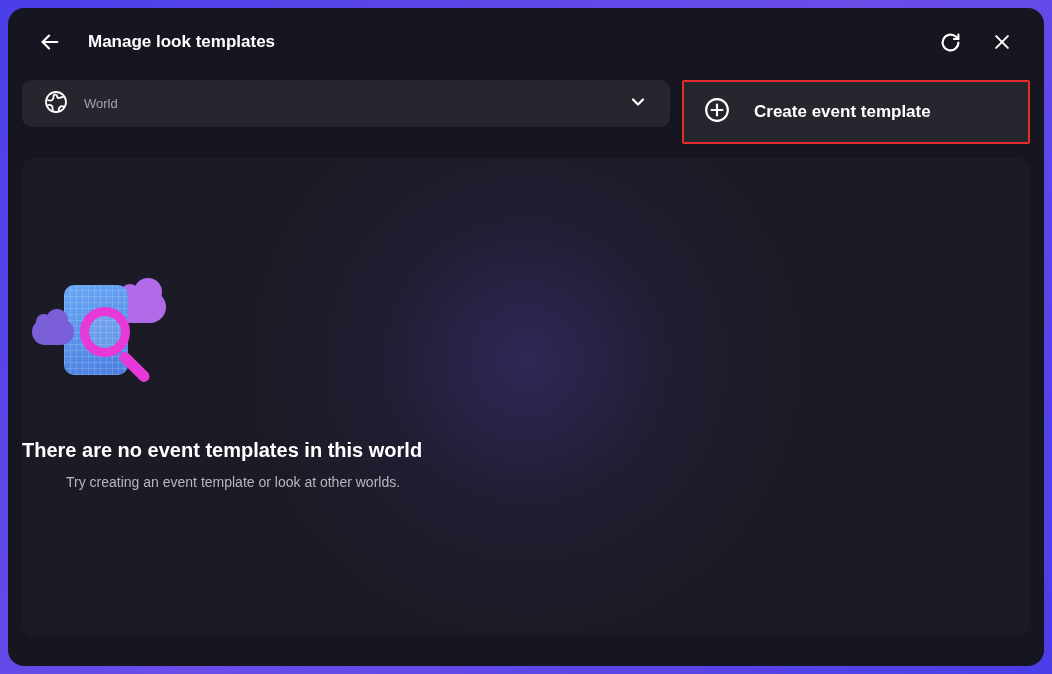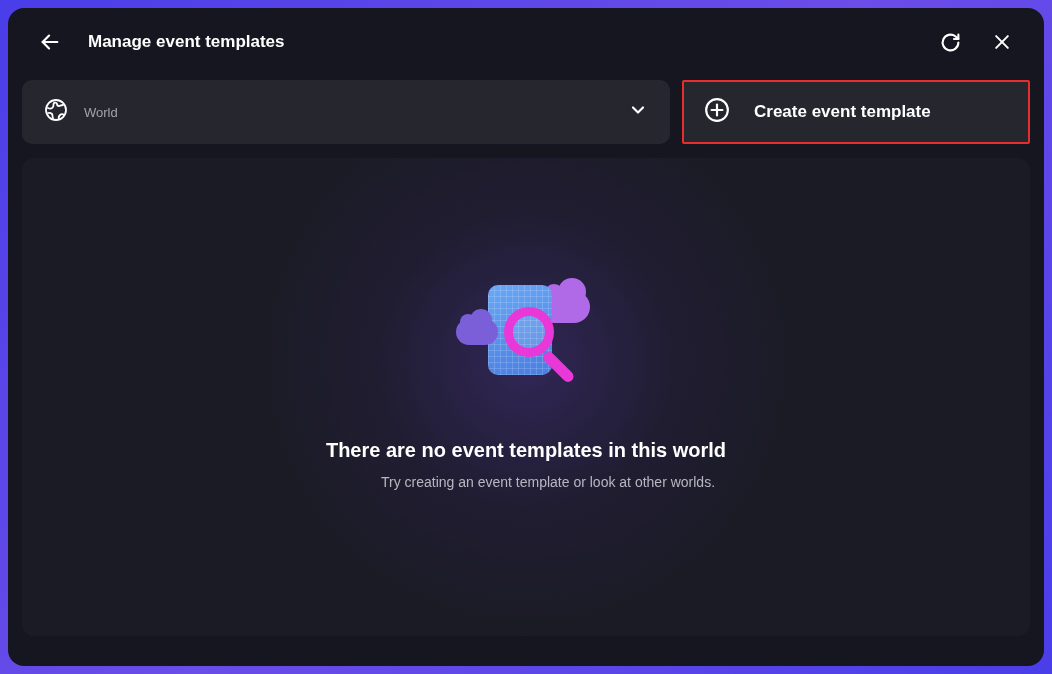--- a/index.html
+++ b/index.html
@@ -61,21 +61,21 @@
     margin-left: 20px;
   }
   .toolbar {
     display: flex;
     gap: 12px;
     padding: 0 14px;
     margin-top: 4px;
   }
   .world-selector {
     flex: 1;
-    height: 64px;
+    height: 47px;
     background: #26262f;
     border-radius: 10px;
     display: flex;
     align-items: center;
     padding: 0 22px;
     cursor: pointer;
   }
   .world-icon {
     color: #fff;
     flex-shrink: 0;
@@ -120,21 +120,20 @@
     margin-left: 24px;
   }
   .content {
     position: relative;
     margin: 14px 14px 0 14px;
     height: 478px;
     background: #1b1b25;
     border-radius: 12px;
     display: flex;
     flex-direction: column;
-    align-items: center;
     justify-content: center;
     overflow: hidden;
   }
   .content::before {
     content: "";
     position: absolute;
     top: 50%;
     left: 50%;
     width: 600px;
     height: 600px;
@@ -264,21 +263,21 @@
 
 <div class="window">
 
   <div class="header">
     <div class="back-btn">
       <svg width="22" height="22" viewBox="0 0 24 24" fill="none" stroke="currentColor" stroke-width="2.4" stroke-linecap="round" stroke-linejoin="round">
         <line x1="20" y1="12" x2="4" y2="12"></line>
         <polyline points="11 5 4 12 11 19"></polyline>
       </svg>
     </div>
-    <div class="title">Manage event templates</div>
+    <div class="title">Manage look templates</div>
     <div class="header-spacer"></div>
     <div class="refresh-btn">
       <svg width="21" height="21" viewBox="0 0 24 24" fill="none" stroke="currentColor" stroke-width="2.4" stroke-linecap="round" stroke-linejoin="round">
         <path d="M21 12a9 9 0 1 1-3.5-7.1L21 8"></path>
         <polyline points="21 3 21 8 16 8"></polyline>
       </svg>
     </div>
     <div class="close-btn">
       <svg width="20" height="20" viewBox="0 0 24 24" fill="none" stroke="currentColor" stroke-width="2.4" stroke-linecap="round">
         <line x1="5" y1="5" x2="19" y2="19"></line>

